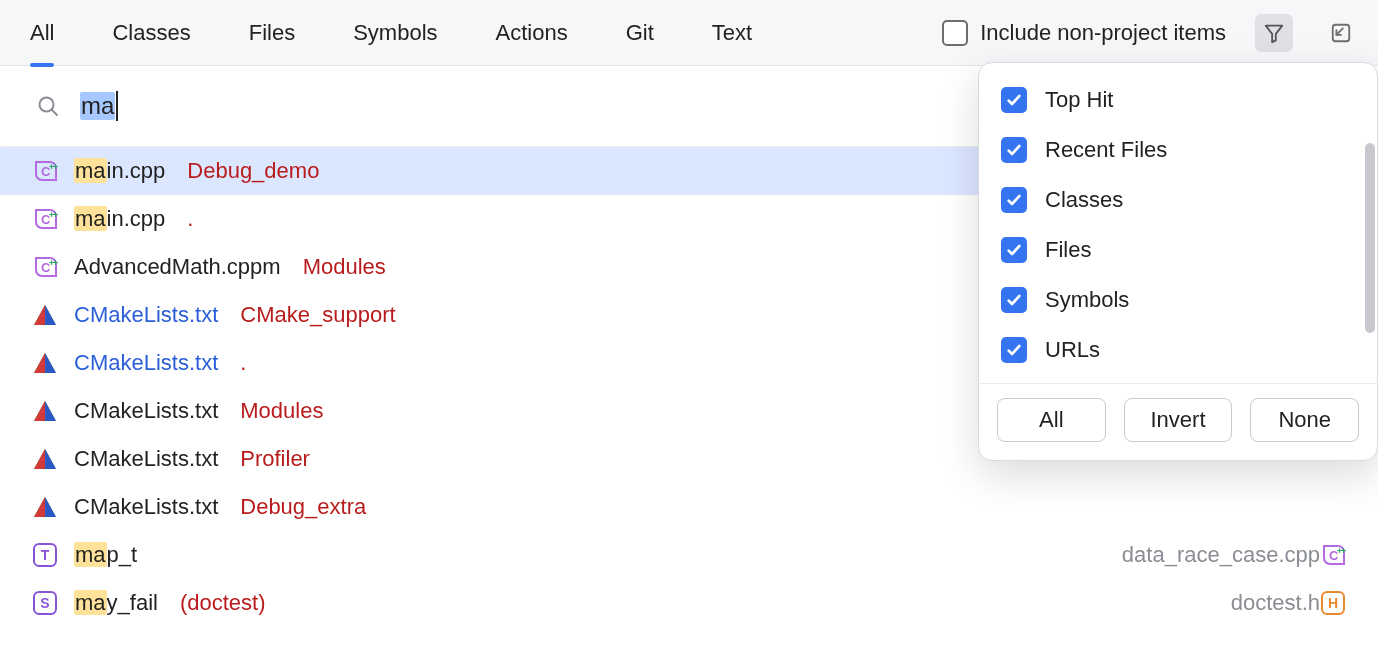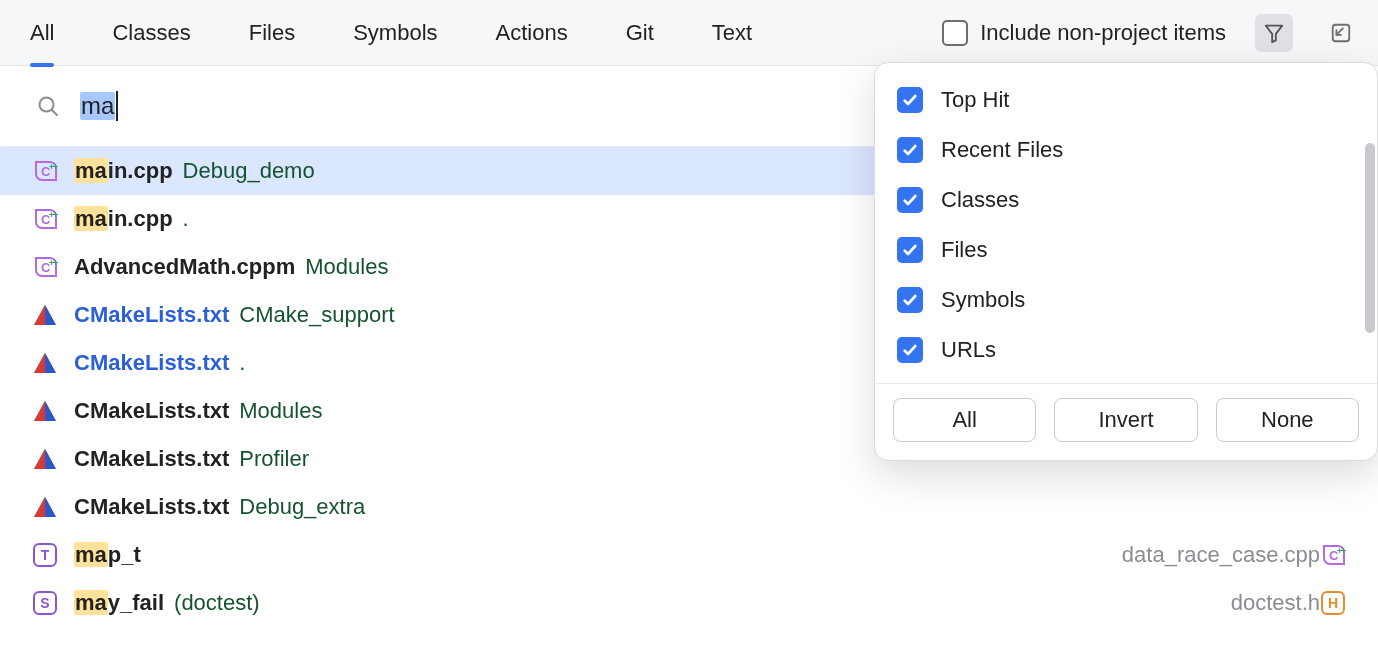--- a/index.html
+++ b/index.html
@@ -27,29 +27,29 @@
   @keyframes blink { 50% { opacity: 0; } }
 
   .divider { height: 1px; background: #ececef; }
 
   
   .list { position: relative; }
   .row { display: flex; align-items: center; height: 48px; padding: 0 32px; font-size: 22px; }
   .row.sel { background: #dbe6ff; }
   .row .ricon { width: 26px; height: 26px; margin-right: 16px; flex: 0 0 26px; display: flex; align-items: center; justify-content: center; }
   .row .hl { background: #ffe29a; border-radius: 2px; padding: 0 1px; }
-  .row .name { white-space: pre; font-weight: bold; }
+  .row .name { white-space: pre; }
   .row .name.link { color: #2a5fd8; }
-  .row .ctx { color: #14532d; margin-left: 10px; }
+  .row .ctx { color: #b91c1c; margin-left: 22px; }
   .row .rtext { margin-left: auto; color: #8a8d94; }
   .row .tail { width: 26px; height: 26px; display: flex; align-items: center; justify-content: center; }
   .row .ricon svg, .row .tail svg { display: block; }
 
   
-  .popup { position: absolute; top: 62px; right: 0; width: 504px; background: #fff; border: 1px solid #d9dbe1; border-radius: 14px; box-shadow: 0 14px 40px rgba(0,0,0,0.14); padding: 12px 0 18px 0; }
+  .popup { position: absolute; top: 62px; right: 0; width: 400px; background: #fff; border: 1px solid #d9dbe1; border-radius: 14px; box-shadow: 0 14px 40px rgba(0,0,0,0.14); padding: 12px 0 18px 0; }
   .popup .opt { display: flex; align-items: center; height: 50px; padding: 0 22px; cursor: pointer; gap: 18px; }
   .chk { width: 26px; height: 26px; border-radius: 5px; background: #3574f0; display: flex; align-items: center; justify-content: center; flex: 0 0 26px; }
   .chk svg { display: block; }
   .popup .bar { display: flex; gap: 18px; padding: 14px 18px 0 18px; margin-top: 8px; border-top: 1px solid #ececef; }
   .popup .btn { flex: 1; height: 44px; border: 1px solid #c8cad0; border-radius: 8px; background: #fff; display: flex; align-items: center; justify-content: center; cursor: pointer; font-size: 22px; }
 
   .scrollbar { position: absolute; top: 80px; right: 2px; width: 10px; height: 190px; background: #c7c9cf; border-radius: 5px; }
 
   
   .cmake-tri { width:0; height:0; border-left: 11px solid transparent; border-right: 11px solid transparent; border-bottom: 20px solid #2aa84a; position: relative; }

